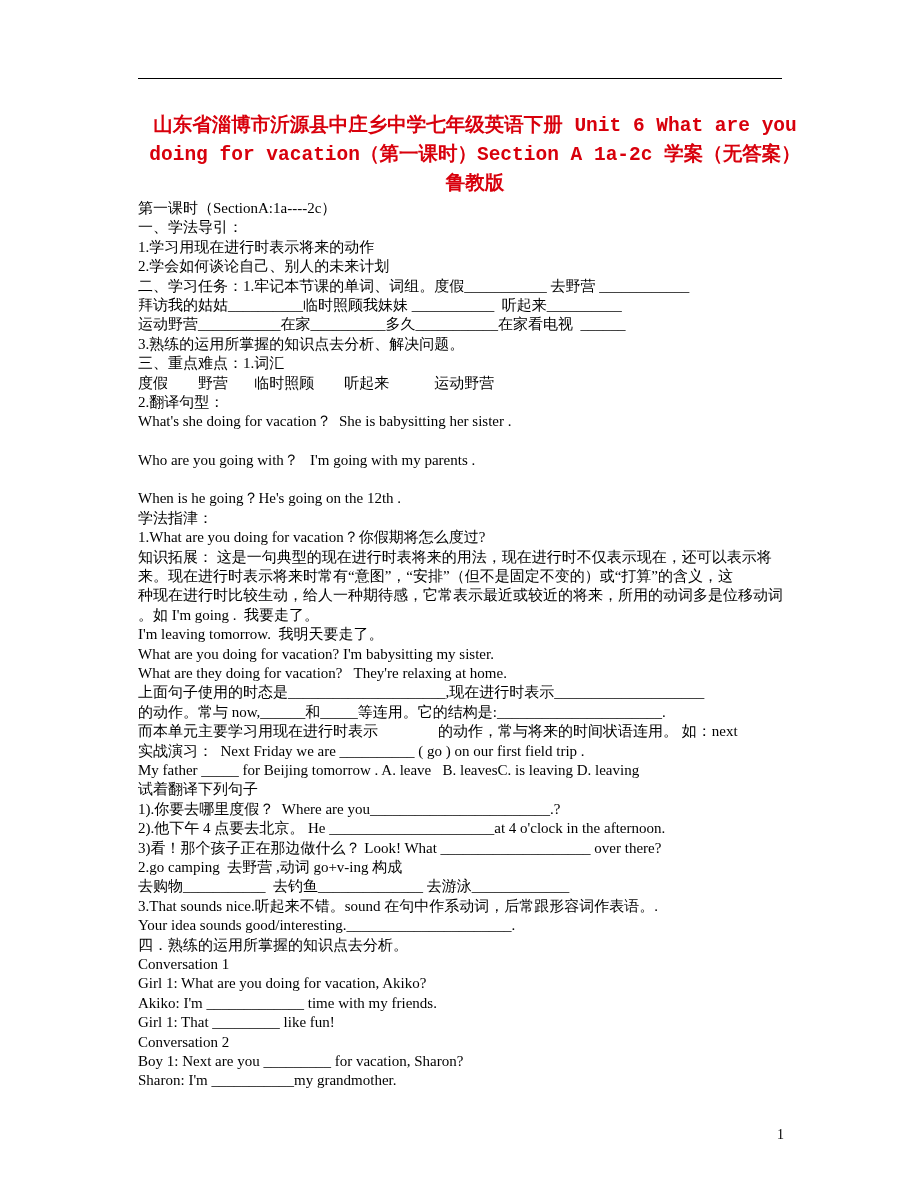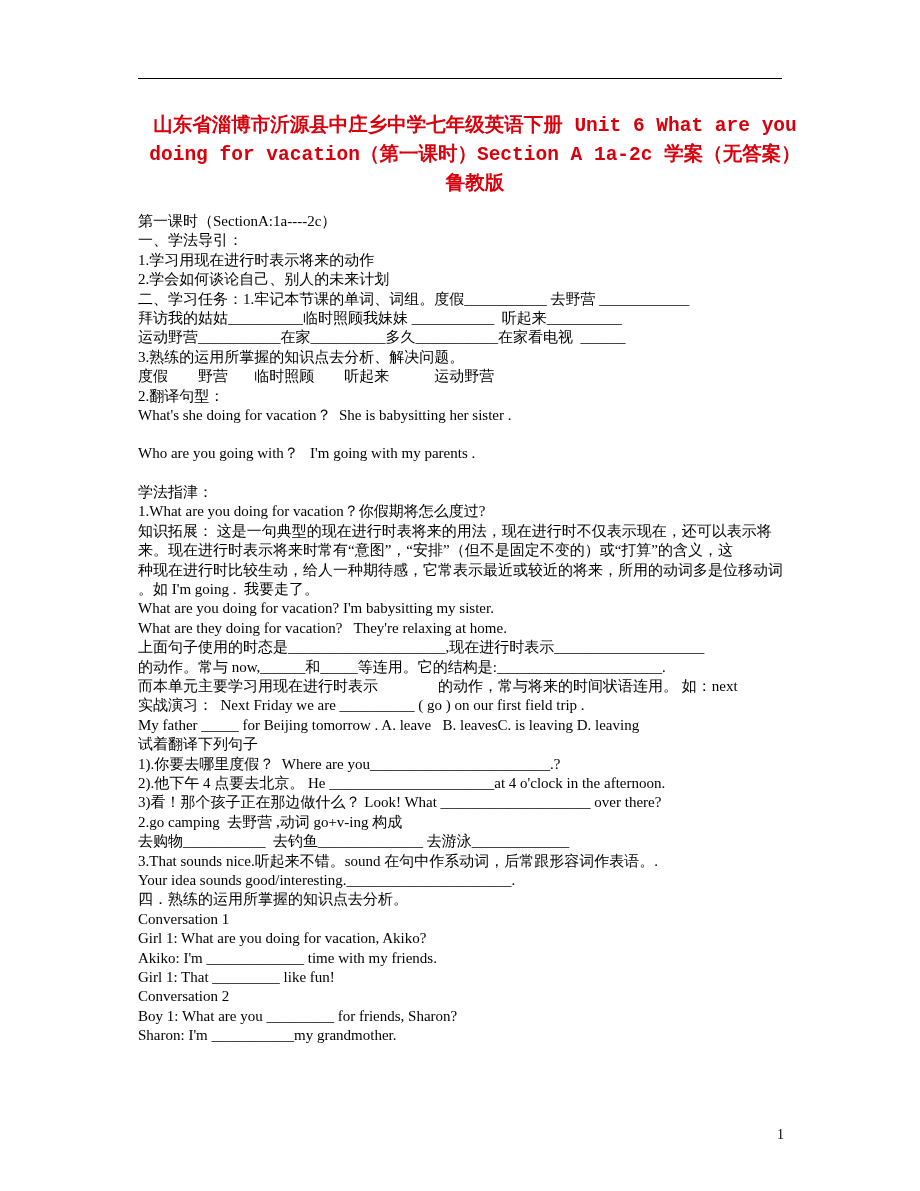--- a/index.html
+++ b/index.html
@@ -35,21 +35,20 @@
     padding-top: 112px;
     font-family: "Liberation Mono", monospace;
     font-size: 19.5px;
     line-height: 29px;
     font-weight: bold;
     color: #d8000c;
     text-align: center;
     letter-spacing: 0px;
   }
   .body-text {
-    margin-top: 13px;
     font-size: 15px;
     line-height: 19.4px;
     color: #000;
   }
   .line {
     white-space: pre-wrap;
     min-height: 19px;
   }
   .blank-gap {
     height: 19px;
@@ -70,32 +69,35 @@
   <h1 class="doc-title">山东省淄博市沂源县中庄乡中学七年级英语下册 Unit 6 What are you doing for vacation（第一课时）Section A 1a-2c 学案（无答案） 鲁教版</h1>
   <div class="body-text" id="body-container">
       <div class="line">第一课时（SectionA:1a----2c）</div>
       <div class="line">一、学法导引：</div>
       <div class="line">1.学习用现在进行时表示将来的动作</div>
       <div class="line">2.学会如何谈论自己、别人的未来计划</div>
       <div class="line">二、学习任务：1.牢记本节课的单词、词组。度假___________ 去野营 ____________</div>
       <div class="line">拜访我的姑姑__________临时照顾我妹妹 ___________  听起来__________</div>
       <div class="line">运动野营___________在家__________多久___________在家看电视  ______</div>
       <div class="line">3.熟练的运用所掌握的知识点去分析、解决问题。</div>
+      <div class="line">三、重点难点：1.词汇</div>
       <div class="line">度假        野营       临时照顾        听起来            运动野营</div>
       <div class="line">2.翻译句型：</div>
       <div class="line">What's she doing for vacation？  She is babysitting her sister .</div>
       <div class="line blank-gap"></div>
       <div class="line">Who are you going with？   I'm going with my parents .</div>
       <div class="line blank-gap"></div>
+      <div class="line">When is he going？He's going on the 12th .</div>
       <div class="line">学法指津：</div>
       <div class="line">1.What are you doing for vacation？你假期将怎么度过?</div>
       <div class="line">知识拓展： 这是一句典型的现在进行时表将来的用法，现在进行时不仅表示现在，还可以表示将</div>
       <div class="line">来。现在进行时表示将来时常有“意图”，“安排”（但不是固定不变的）或“打算”的含义，这</div>
       <div class="line">种现在进行时比较生动，给人一种期待感，它常表示最近或较近的将来，所用的动词多是位移动词</div>
       <div class="line">。如 I'm going .  我要走了。</div>
+      <div class="line">I'm leaving tomorrow.  我明天要走了。</div>
       <div class="line">What are you doing for vacation? I'm babysitting my sister.</div>
       <div class="line">What are they doing for vacation?   They're relaxing at home.</div>
       <div class="line">上面句子使用的时态是_____________________,现在进行时表示____________________</div>
       <div class="line">的动作。常与 now,______和_____等连用。它的结构是:______________________.</div>
       <div class="line">而本单元主要学习用现在进行时表示　　　　的动作，常与将来的时间状语连用。 如：next</div>
       <div class="line">实战演习：  Next Friday we are __________ ( go ) on our first field trip .</div>
       <div class="line">My father _____ for Beijing tomorrow . A. leave   B. leavesC. is leaving D. leaving</div>
       <div class="line">试着翻译下列句子</div>
       <div class="line">1).你要去哪里度假？  Where are you________________________.?</div>
       <div class="line">2).他下午 4 点要去北京。 He ______________________at 4 o'clock in the afternoon.</div>
@@ -103,17 +105,17 @@
       <div class="line">2.go camping  去野营 ,动词 go+v-ing 构成</div>
       <div class="line">去购物___________  去钓鱼______________ 去游泳_____________</div>
       <div class="line">3.That sounds nice.听起来不错。sound 在句中作系动词，后常跟形容词作表语。.</div>
       <div class="line">Your idea sounds good/interesting.______________________.</div>
       <div class="line">四．熟练的运用所掌握的知识点去分析。</div>
       <div class="line">Conversation 1</div>
       <div class="line">Girl 1: What are you doing for vacation, Akiko?</div>
       <div class="line">Akiko: I'm _____________ time with my friends.</div>
       <div class="line">Girl 1: That _________ like fun!</div>
       <div class="line">Conversation 2</div>
-      <div class="line">Boy 1: What are you _________ for friends, Sharon?</div>
+      <div class="line">Boy 1: Next are you _________ for vacation, Sharon?</div>
       <div class="line">Sharon: I'm ___________my grandmother.</div>
     </div>
   <div class="page-num">1</div>
 </div>
 
 </body></html>

